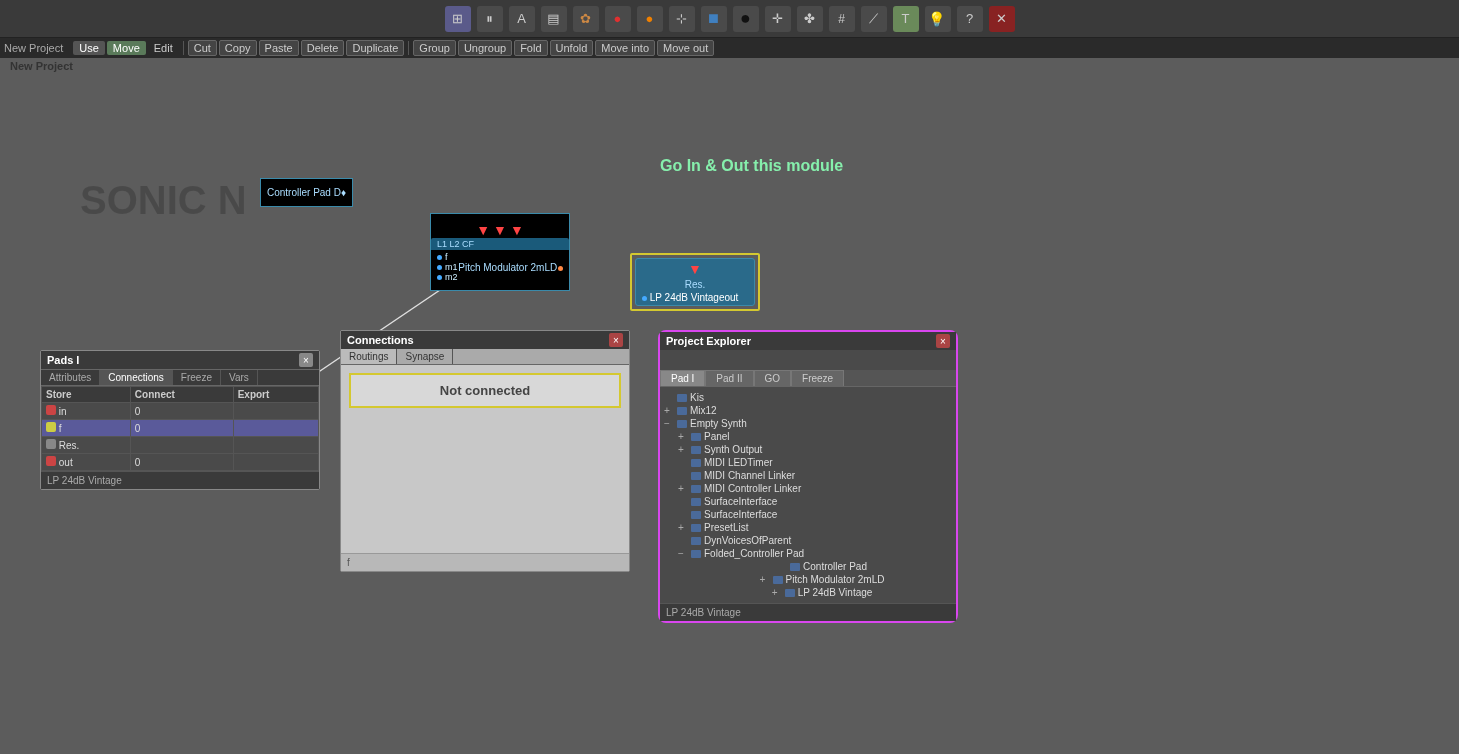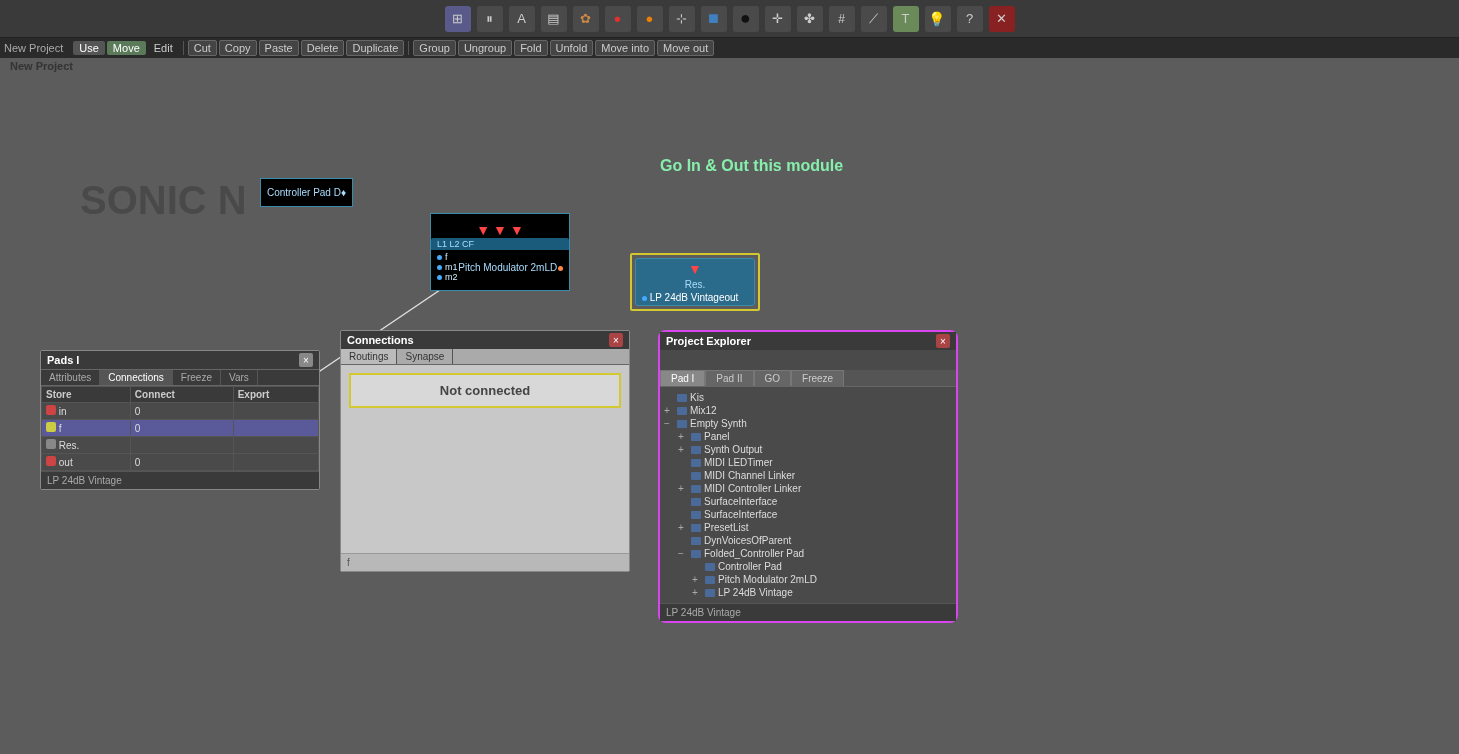--- a/index.html
+++ b/index.html
@@ -387,21 +387,21 @@
     .tree-item {
       display: flex;
       align-items: center;
       gap: 3px;
       padding: 1px 0;
       color: #ddd;
       font-size: 10px;
       cursor: pointer;
     }
     .tree-item.indent1 { padding-left: 14px; }
-    .tree-item.indent2 { padding-left: 28px; }
+    .tree-item.indent2 { padding-left: 28px; justify-content: center; }
     .tree-expand {
       width: 10px;
       color: #aaa;
       font-size: 10px;
     }
     .tree-icon {
       width: 12px;
       height: 10px;
       background: #5a7aaa;
       border-radius: 1px;

